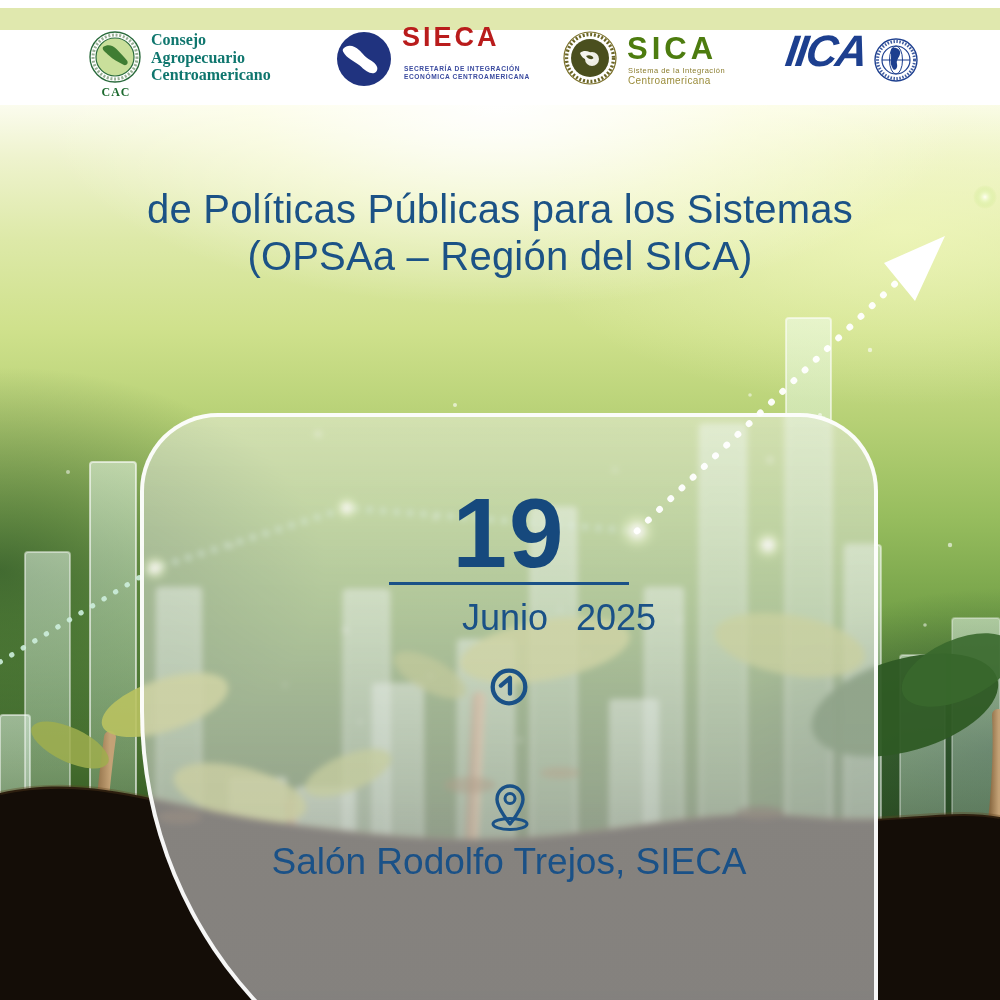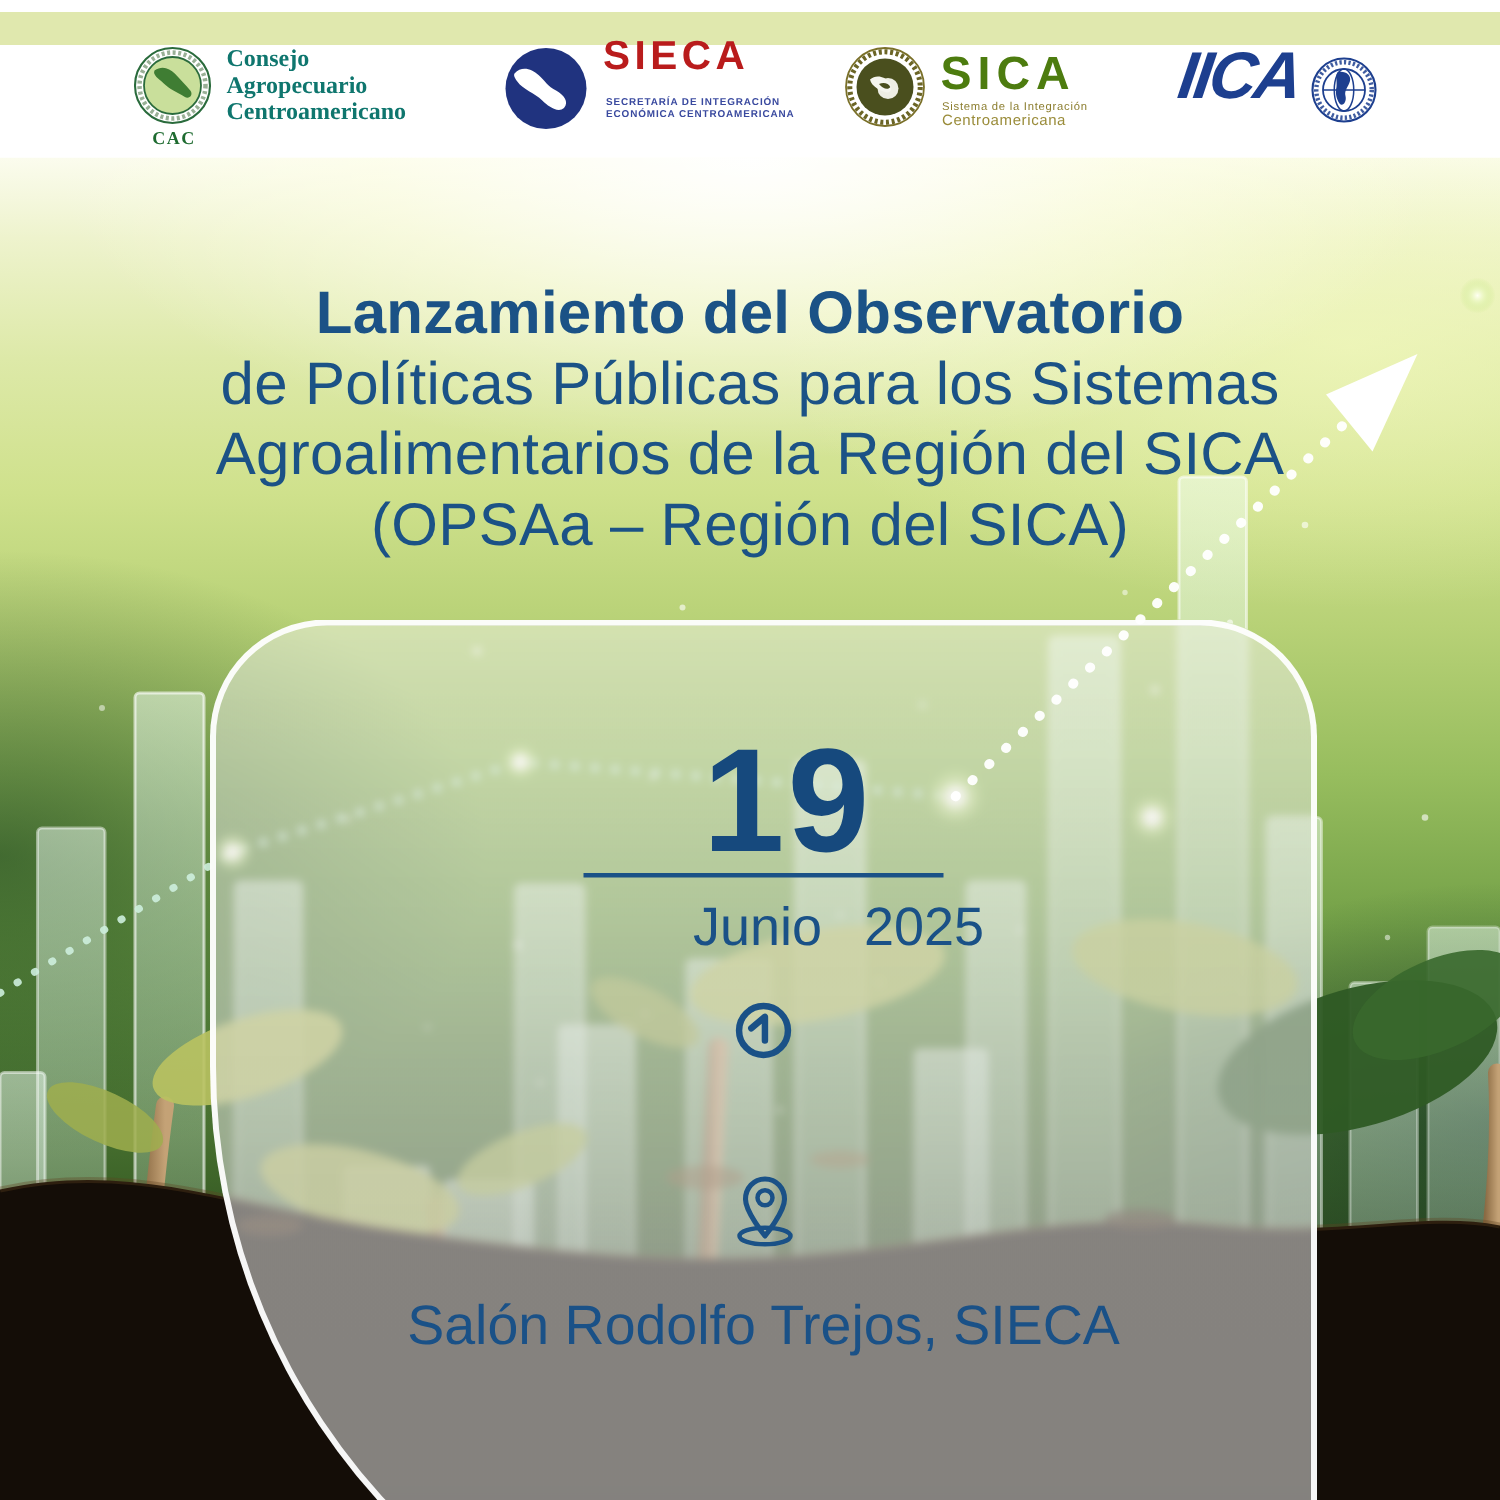--- a/index.html
+++ b/index.html
@@ -43,30 +43,30 @@
   .title .t1{font-weight:bold;}
 
   
   .card{position:absolute;left:140px;top:413px;width:730px;height:720px;
     border:4px solid rgba(255,255,255,.93);
     border-radius:78px 78px 0 430px;
     background:linear-gradient(180deg, rgba(238,240,233,.50) 0%, rgba(216,216,214,.58) 55%, rgba(200,200,200,.62) 100%);
     backdrop-filter:blur(3px);
   }
   .card .day{position:absolute;left:0;top:60px;width:730px;text-align:center;
-    font-size:98px;font-weight:bold;color:#16497d;letter-spacing:2px;padding-left:16px;}
+    font-size:98px;font-weight:bold;color:#16497d;letter-spacing:2px;}
   .card .divider{position:absolute;left:245px;top:165px;width:240px;height:3px;background:#1a5187;}
   .card .monthyear{position:absolute;left:0;top:180px;width:830px;display:flex;
     justify-content:center;gap:28px;font-size:36px;color:#1a5187;}
   .card .icon-clock{position:absolute;left:342px;top:247px;}
   .card .time{position:absolute;left:0;top:310px;width:730px;text-align:center;
     font-size:37px;color:#1a5187;}
   .card .icon-pin{position:absolute;left:340px;top:362px;}
   .card .loc{position:absolute;left:0;top:424px;width:730px;text-align:center;
-    font-size:37px;color:#1a5187;margin-top:22px;}
+    font-size:37px;color:#1a5187;}
 </style>
 </head>
 <body>
 
 <div class="poster">
 
   <div class="bg"></div>
 
   <svg class="bg-art" viewBox="0 0 1000 895">
     <defs>
@@ -164,23 +164,21 @@
       <path d="M0,688 C90,668 160,700 260,715 C380,732 460,740 560,730 C660,720 720,703 810,712 C890,720 950,702 1000,712 L1000,895 L0,895 Z" fill="#140d07"></path>
       <path d="M0,688 C90,668 160,700 260,715 C380,732 460,740 560,730 C660,720 720,703 810,712 C890,720 950,702 1000,712" fill="none" stroke="#5e4120" stroke-width="4" opacity=".35"></path>
       <ellipse cx="470" cy="680" rx="26" ry="8" fill="#7a5024" opacity=".5"></ellipse>
       <ellipse cx="560" cy="668" rx="20" ry="6" fill="#8a5a28" opacity=".45"></ellipse>
       <ellipse cx="180" cy="712" rx="22" ry="7" fill="#3a2410" opacity=".8"></ellipse>
       <ellipse cx="760" cy="708" rx="24" ry="7" fill="#33200e" opacity=".7"></ellipse>
     </g>
   </svg>
 
   <div class="title">
-    <div class="t1">Lanzamiento del Observatorio</div>
     <div class="t2">de Políticas Públicas para los Sistemas</div>
-    <div class="t3">Agroalimentarios de la Región del SICA</div>
     <div class="t4">(OPSAa – Región del SICA)</div>
   </div>
 
   <div class="card">
     <div class="day">19</div>
     <div class="divider"></div>
     <div class="monthyear">
       <span>Junio</span>
       <span>2025</span>
     </div>

